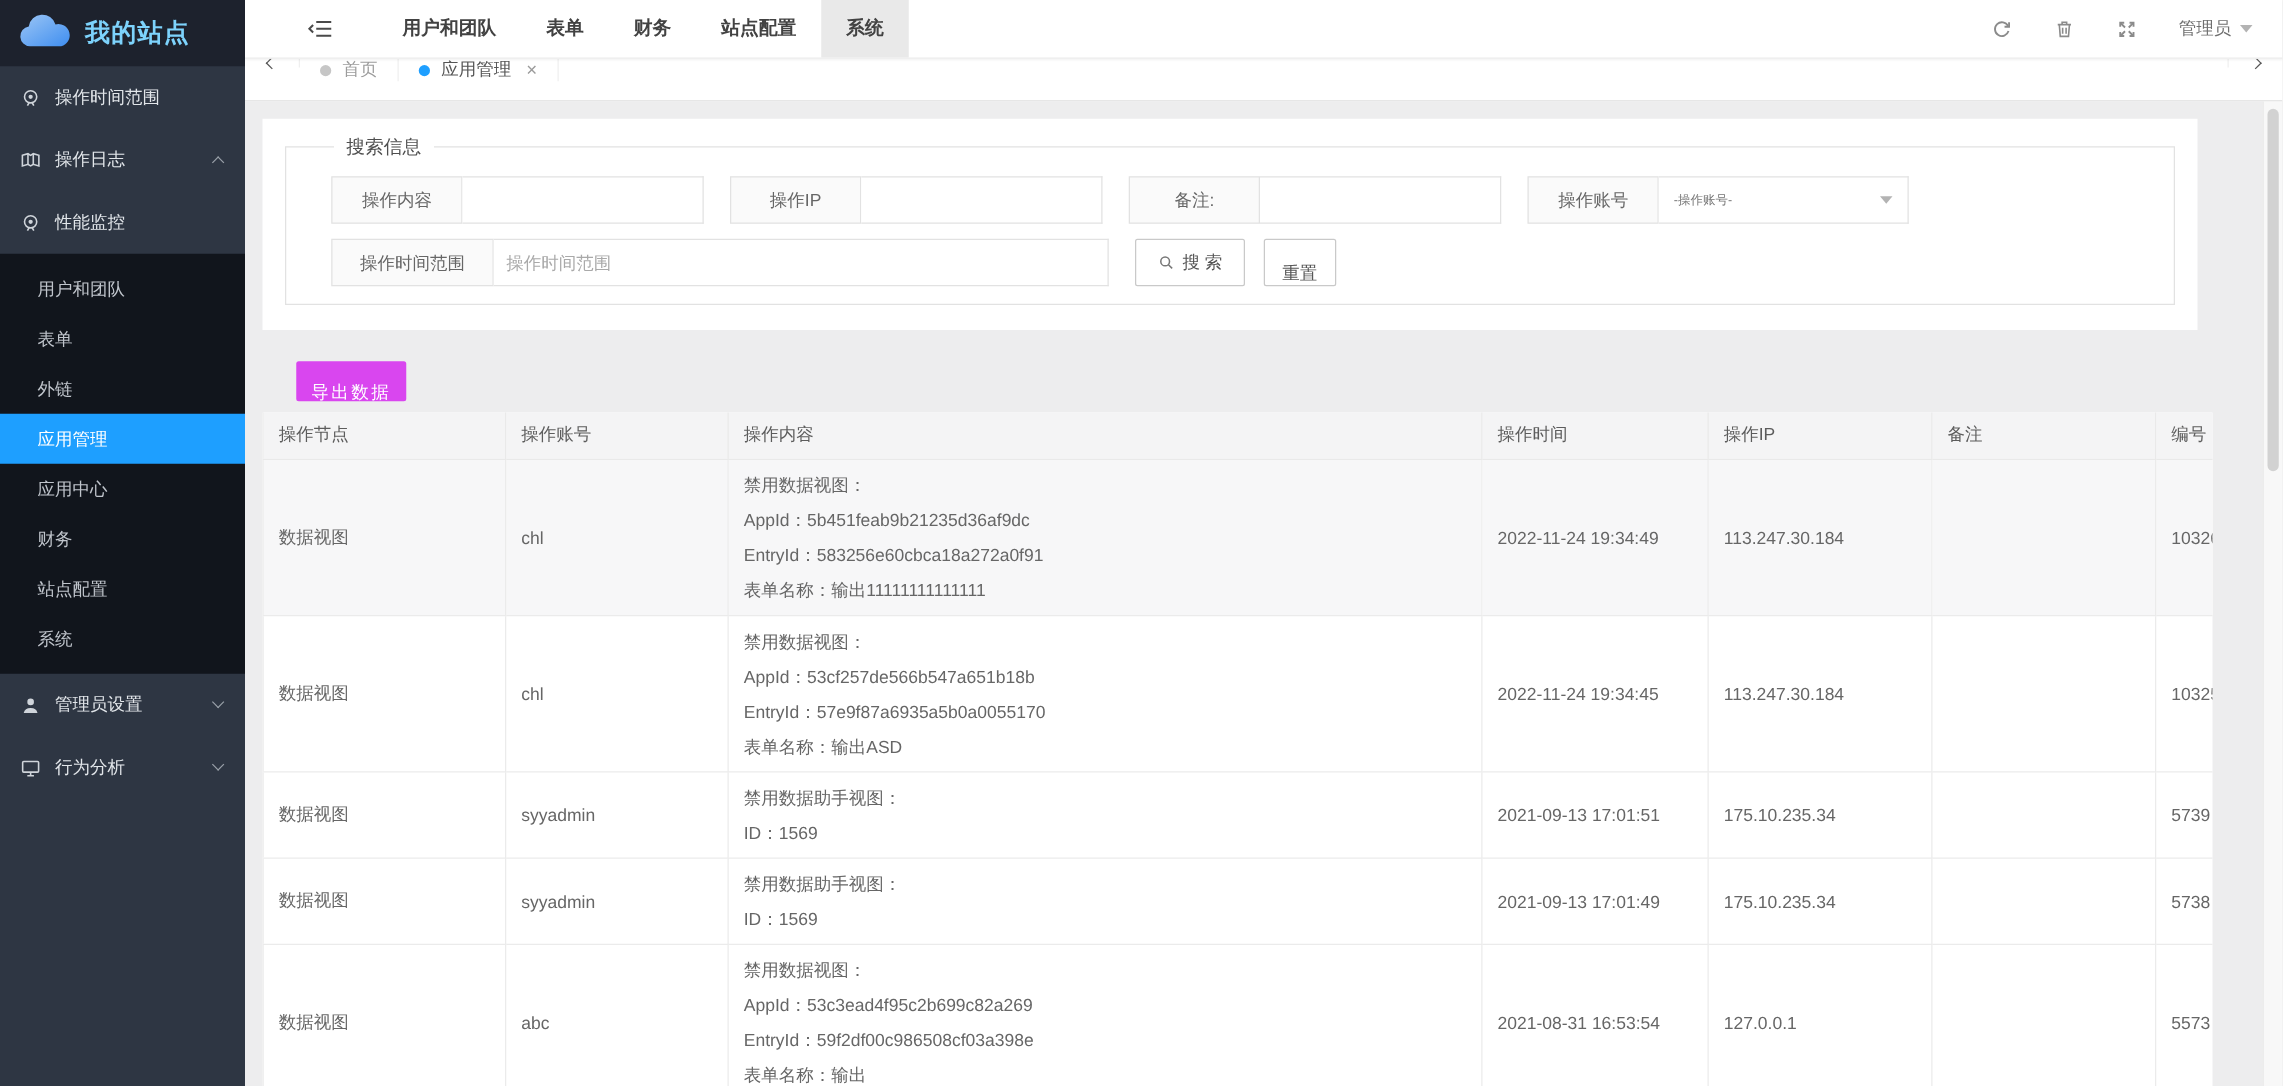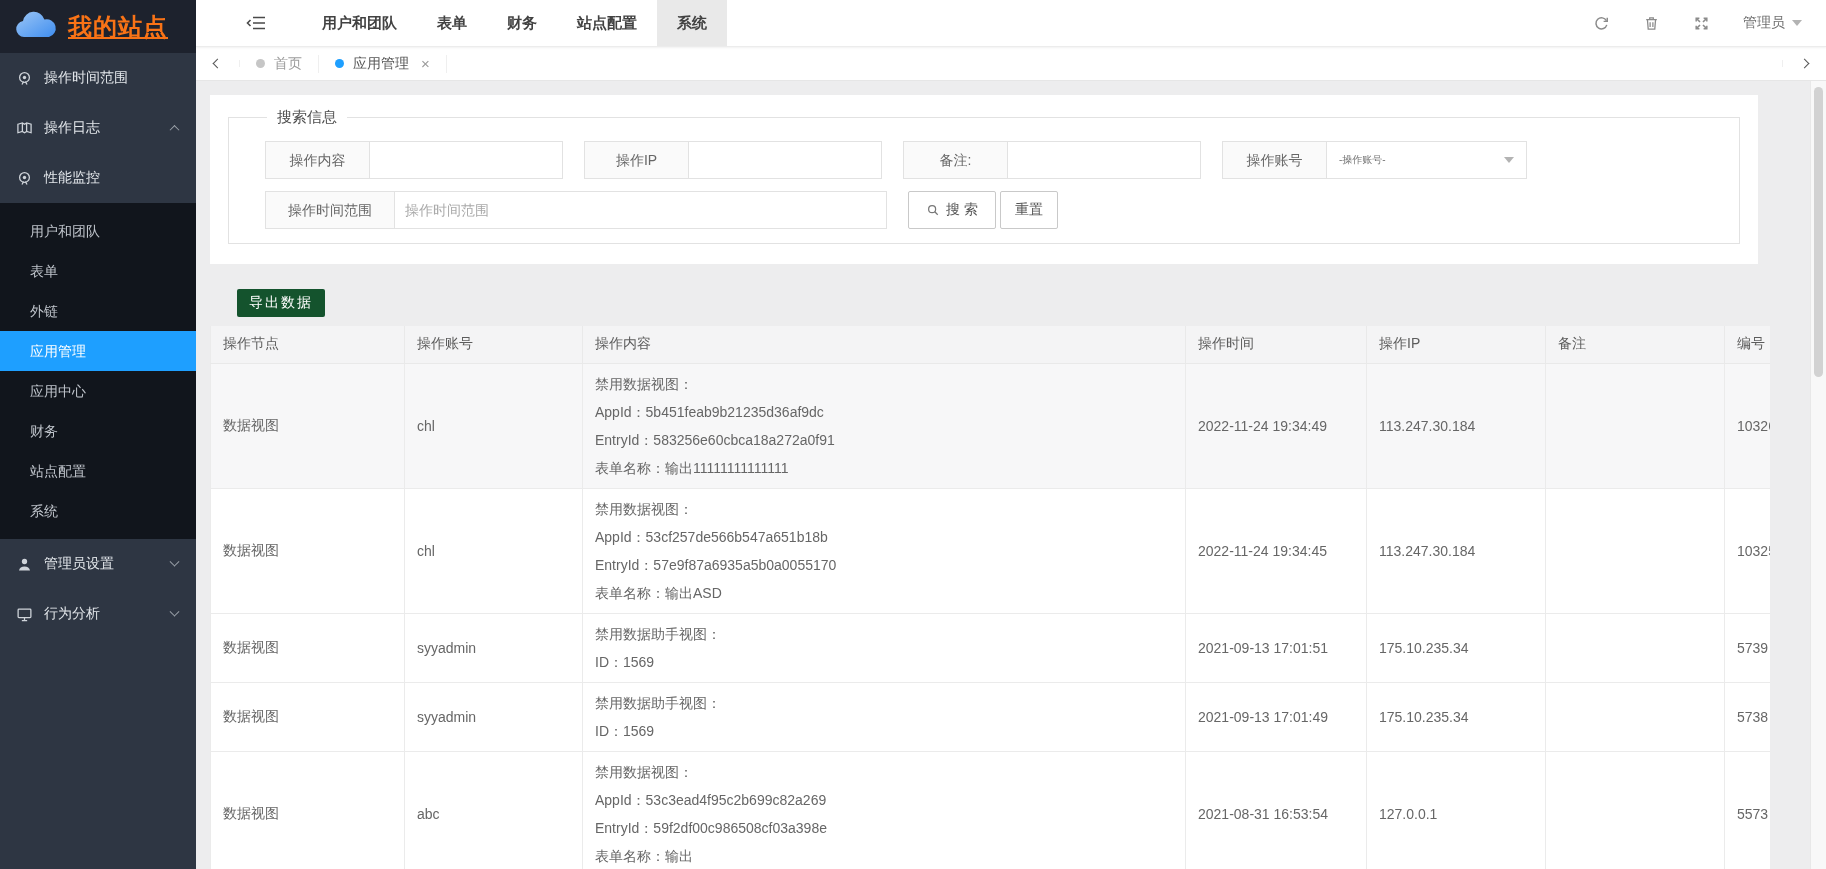--- a/index.html
+++ b/index.html
@@ -4,21 +4,21 @@
 <style>
   * { box-sizing: border-box; margin: 0; padding: 0; }
   html,body { width:1826px; height:869px; overflow:hidden;
     font-family:"Liberation Sans","DejaVu Sans",sans-serif; background:#ededee; }
   .app { display:flex; width:100%; height:100%; }
 
   
   .sidebar { width:196px; flex-shrink:0; background:#2e3643; color:#dfe3e8; display:flex; flex-direction:column; }
   .logo { height:53px; background:#1d222d; display:flex; align-items:center; padding-left:13px; gap:9px; cursor:pointer; }
   .logo svg { width:46px; height:32px; }
-  .logo-text { font-size:24px; font-weight:bold; color:#f97316; letter-spacing:1px;text-decoration:underline; }
+  .logo-text { font-size:20px; font-weight:bold; color:#7dd3fc; letter-spacing:1px; }
   .menu-item { height:50px; display:flex; align-items:center; padding:0 18px 0 16px; font-size:14px; color:#e2e6ea; cursor:pointer; }
   .menu-item svg { width:17px; height:17px; margin-right:11px; color:#cfd4da; }
   .chev { width:7px; height:7px; border-right:1.4px solid #9aa1a9; border-bottom:1.4px solid #9aa1a9; margin-left:auto; }
   .chev.up { transform:rotate(-135deg) translate(-1px,-1px); }
   .chev.down { transform:rotate(45deg) translate(-2px,-2px); }
   .submenu { background:#11151c; padding:8px 0; }
   .submenu-item { height:40px; line-height:40px; padding-left:30px; font-size:14px; color:#c0c5cc; cursor:pointer; }
   .submenu-item.active { background:#1E9FFF; color:#fff; }
 
   
@@ -27,21 +27,21 @@
     border-bottom:1px solid #ececec; box-shadow:0 1px 2px rgba(0,0,0,.06); position:relative; z-index:3; }
   .hamburger { margin-left:50px; width:20px; height:16px; color:#4a4a4a; cursor:pointer; }
   .topnav { display:flex; height:100%; margin-left:36px; }
   .topnav-item { padding:0 20px; line-height:46px; font-size:15px; color:#424242; font-weight:600; cursor:pointer; }
   .topnav-item.active { background:#e9e9e9; }
   .topbar-right { margin-left:auto; display:flex; align-items:center; gap:33px; padding-right:24px; }
   .tool-icon { width:17px; height:17px; color:#8b8b8b; cursor:pointer; }
   .user { display:flex; align-items:center; gap:7px; font-size:14px; color:#6f6f6f; cursor:pointer; }
   .caret { width:0; height:0; border-left:5px solid transparent; border-right:5px solid transparent; border-top:6px solid #b3b3b3; }
 
-  .tabbar { height:34px; flex-shrink:0; background:#fff; display:flex; align-items:center; border-bottom:1px solid #e6e6e6; position:relative; z-index:2; }
+  .tabbar { height:34px; flex-shrink:0; background:#fff; display:flex; align-items:flex-start; border-bottom:1px solid #e6e6e6; position:relative; z-index:2; }
   .tab-arrow { width:44px; display:flex; align-items:center; justify-content:center; cursor:pointer; border-right:1px solid #efefef; }
   .tab-arrow.right { margin-left:auto; border-right:none; border-left:1px solid #efefef; }
   .tab-arrow .chev { border-color:#555; }
   .tab-arrow .chev.left { transform:rotate(135deg); margin-left:0; }
   .tab-arrow .chev.rightc { transform:rotate(-45deg); margin-left:0; }
   .tab { display:flex; align-items:center; gap:9px; padding:0 16px; border-right:1px solid #efefef; font-size:14px; cursor:pointer; }
   .tab .dot { width:9px; height:9px; border-radius:50%; background:#c6c6c6; }
   .tab.inactive { color:#9c9c9c; }
   .tab.active { color:#555; }
   .tab.active .dot { background:#1E9FFF; }
@@ -63,25 +63,25 @@
   .flabel.wide { min-width:130px; }
   .finput { width:193px; height:38px; border:1px solid #e2e2e2; border-left:none; padding:0 10px;
     font-size:14px; color:#555; background:#fff; outline:none; }
   .finput.wide { width:492px; }
   .finput::placeholder { color:#a9a9a9; }
   .fselect { width:200px; height:38px; border:1px solid #e2e2e2; border-left:none; background:#fff;
     display:flex; align-items:center; justify-content:space-between; padding:0 12px; font-size:10px; color:#757575; cursor:pointer; }
   .btn { height:38px; background:#fff; border:1px solid #c9c9c9; border-radius:2px; font-size:14px;
     color:#555; padding:0 17px; display:inline-flex; align-items:center; gap:6px; cursor:pointer; }
   .btn svg { width:14px; height:14px; color:#777; }
-  .btn.reset { margin-left:4px; padding:0 14px; }
+  .btn.reset { margin-left:15px; padding:0 14px;align-items:flex-end; }
 
   
   .table-section { margin-top:14px; }
-  .export-btn { margin:11px 0 9px 27px; height:28px; padding:5px 12px; background:#14532d; color:#fff;
+  .export-btn { margin:11px 0 9px 27px; height:28px; padding:16px 12px; background:#d946ef; color:#fff;
     border:none; border-radius:2px; font-size:14px; letter-spacing:2px; cursor:pointer; }
   table { width:100%; border-collapse:collapse; table-layout:fixed; background:#fff; border-left:1px solid #ebebeb; }
   th { height:37px; background:#f4f4f5; font-weight:400; color:#5c5c5c; font-size:14px; text-align:left;
     padding:0 12px; border-right:1px solid #e9e9e9; border-bottom:1px solid #e9e9e9; }
   td { font-size:14px; color:#666; padding:6px 12px; border-right:1px solid #ebebeb; border-bottom:1px solid #ebebeb;
     vertical-align:middle; overflow:hidden; white-space:nowrap; }
   tr.striped td { background:#f7f7f8; }
   .content-cell div { line-height:28px; }
 </style>
 </head>

